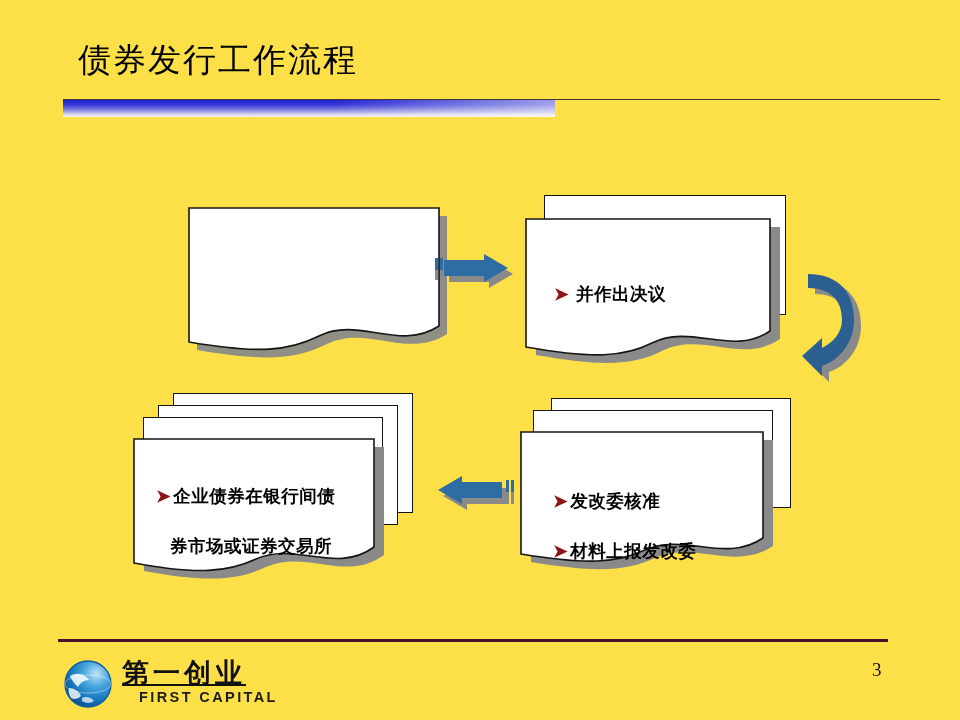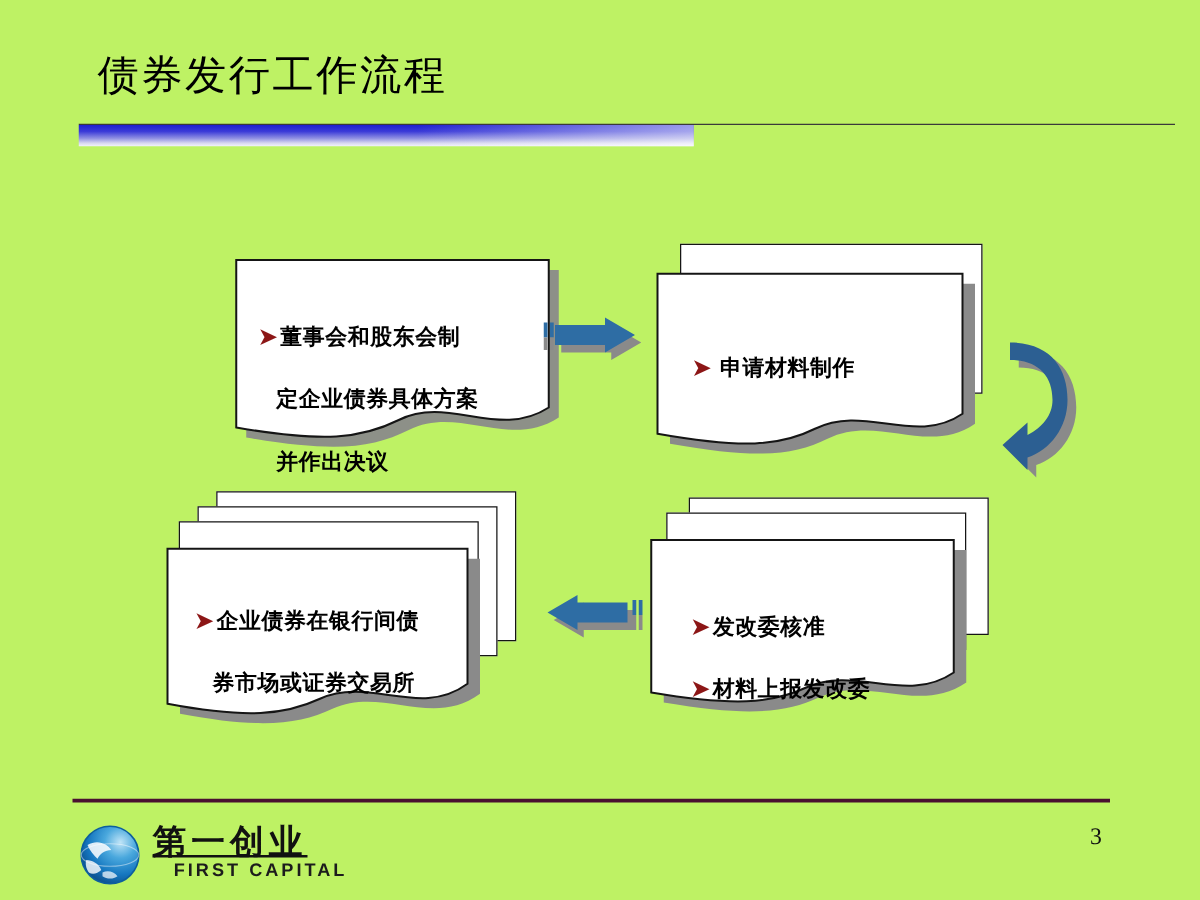--- a/index.html
+++ b/index.html
@@ -7,21 +7,21 @@
     padding: 0;
     background: #ffffff;
   }
   body {
     font-family: "Liberation Serif", "DejaVu Serif", serif;
   }
   #slide {
     position: relative;
     width: 960px;
     height: 720px;
-    background: #bef264;
+    background: #fde047;
     overflow: hidden;
   }
 
   
   #slide-title {
     position: absolute;
     left: 78px;
     top: 38px;
     font-size: 33px;
     font-weight: 400;
@@ -160,25 +160,20 @@
   <div id="slide-title">债券发行工作流程</div>
   <div id="title-rule"></div>
   <div id="title-bar"></div>
 
   <div class="doc-stack" id="step1" style="left:183px; top:196px; width:250px; height:150px;">
     <div class="doc-front">
       <svg width="268" height="168" viewBox="0 0 268 168">
         <path d="M6,12 L256,12 L256,130 C216,156 176,120 136,140 C106,155 76,158 6,146 Z" fill="#8a8a8a" stroke="none" opacity="0.95" transform="translate(8,8)"></path>
         <path d="M6,12 L256,12 L256,130 C216,156 176,120 136,140 C106,155 76,158 6,146 Z" fill="#ffffff" stroke="#151515" stroke-width="1.6"></path>
       </svg>
-    </div>
-    <div class="doc-text" style="left:24px; top:36px;">
-      <div class="line"><span class="bullet">➤</span><span>董事会和股东会制</span></div>
-      <div class="line indent">定企业债券具体方案</div>
-      <div class="line indent">并作出决议</div>
     </div>
   </div>
 
   <div class="arrow" style="left:438px; top:246px;">
     <svg width="80" height="50" viewBox="0 0 80 50">
       <g transform="translate(6,8)">
         <path d="M0,6 L40,6 L40,0 L64,14 L40,28 L40,22 L0,22 Z" fill="#8a8a8a" transform="translate(5,6)"></path>
         <path d="M0,6 L40,6 L40,0 L64,14 L40,28 L40,22 L0,22 Z" fill="#2e6da4"></path>
         <rect x="-9" y="4" width="3" height="12" fill="#2e6da4"></rect>
         <rect x="-4" y="4" width="3" height="12" fill="#2e6da4"></rect>
@@ -190,21 +185,21 @@
 
   <div class="doc-stack" id="step2" style="left:520px; top:195px; width:250px; height:160px;">
     <div class="doc-layer" style="left:24px; top:0px; width:242px; height:120px; background:#ffffff;"></div>
     <div class="doc-front" style="top:12px;">
       <svg width="275" height="165" viewBox="0 0 275 165">
         <path d="M6,12 L250,12 L250,124 C212,150 172,116 132,136 C104,150 74,152 6,140 Z" fill="#8a8a8a" stroke="none" transform="translate(10,8)"></path>
         <path d="M6,12 L250,12 L250,124 C212,150 172,116 132,136 C104,150 74,152 6,140 Z" fill="#ffffff" stroke="#151515" stroke-width="1.6"></path>
       </svg>
     </div>
     <div class="doc-text" style="left:34px; top:62px;">
-      <div class="line"><span class="bullet">➤</span> <span>申请材料制作</span></div>
+      <div class="line"><span class="bullet">➤</span> <span>并作出决议</span></div>
     </div>
   </div>
 
   <div class="arrow" style="left:792px; top:266px;">
     <svg width="70" height="115" viewBox="0 0 70 115">
       <g transform="translate(4,2)">
         <path d="M12,6 C44,6 58,26 58,52 C58,74 44,92 26,98 L26,108 L6,88 L26,70 L26,80
                  C38,74 46,64 46,52 C46,32 34,20 12,20 Z" fill="#8a8a8a" transform="translate(7,6)"></path>
         <path d="M12,6 C44,6 58,26 58,52 C58,74 44,92 26,98 L26,108 L6,88 L26,70 L26,80
                  C38,74 46,64 46,52 C46,32 34,20 12,20 Z" fill="#2c5f92"></path>

